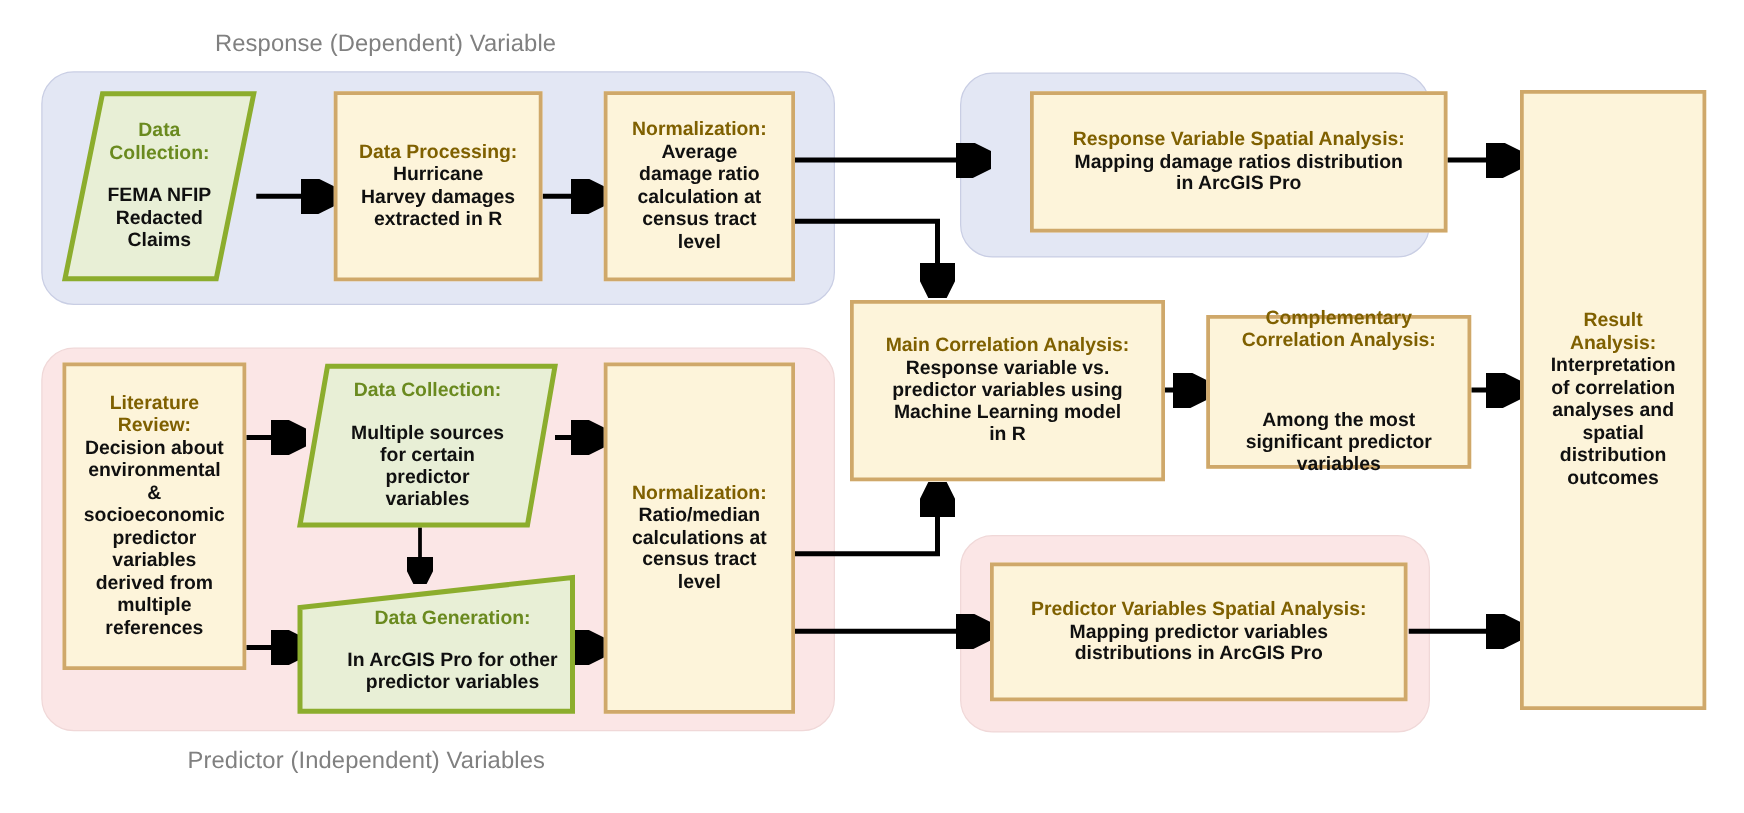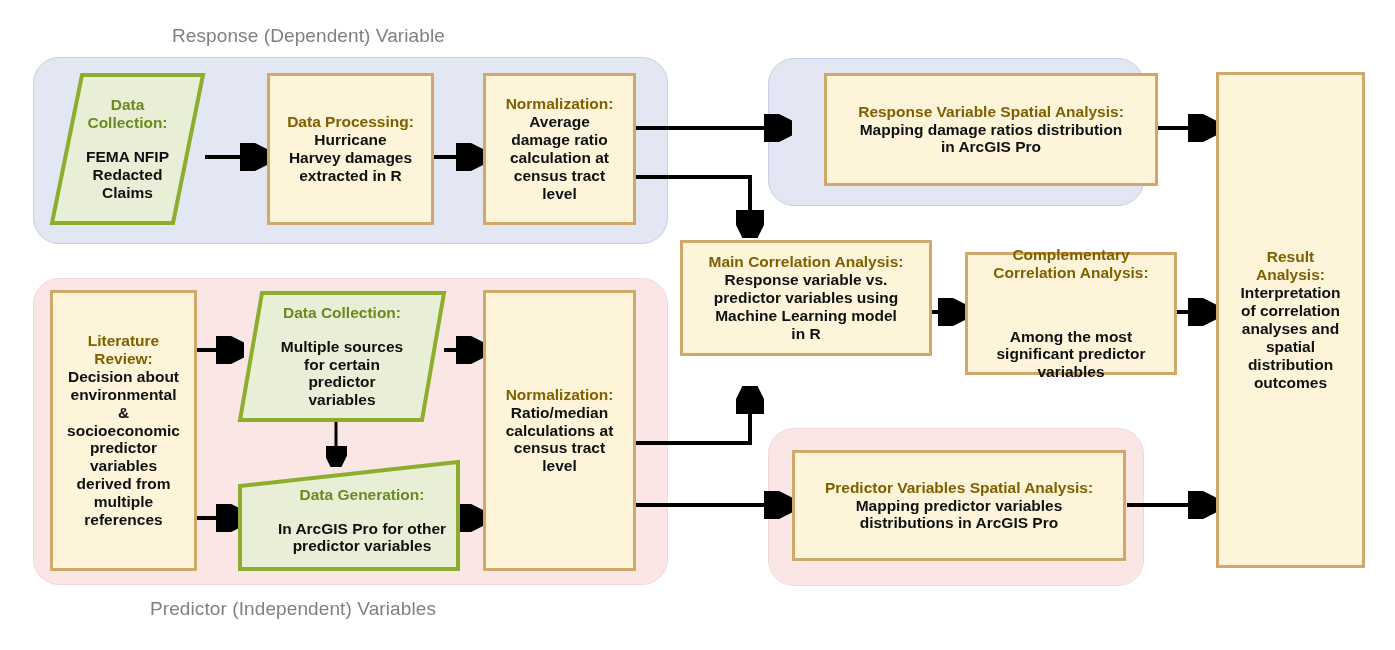--- a/index.html
+++ b/index.html
@@ -134,21 +134,21 @@
 
   <div class="node" style="left:483px;top:73px;width:153px;height:152px;font-size:15.5px;">
     <div class="hd" style="white-space:pre-line;">Normalization:</div>
     <div class="bd" style="white-space:pre-line;">Average
 damage ratio
 calculation at
 census tract
 level</div>
   </div>
 
-  <div class="node" style="left:50px;top:290px;width:147px;height:281px;font-size:15.5px;">
+  <div class="node" style="left:50px;top:290px;width:147px;height:246px;font-size:15.5px;">
     <div class="hd" style="white-space:pre-line;">Literature
 Review:</div>
     <div class="bd" style="white-space:pre-line;">Decision about
 environmental
 &amp;
 socioeconomic
 predictor
 variables
 derived from
 multiple
@@ -186,21 +186,21 @@
 census tract
 level</div>
   </div>
 
   <div class="node" style="left:792px;top:73px;width:334px;height:113px;font-size:15.5px;margin-left:32px;">
     <div class="hd" style="white-space:pre-line;">Response Variable Spatial Analysis:</div>
     <div class="bd" style="white-space:pre-line;">Mapping damage ratios distribution
 in ArcGIS Pro</div>
   </div>
 
-  <div class="node" style="left:680px;top:240px;width:252px;height:116px;font-size:15.5px;">
+  <div class="node" style="left:680px;top:240px;width:252px;height:145px;font-size:15.5px;">
     <div class="hd" style="white-space:pre-line;">Main Correlation Analysis:</div>
     <div class="bd" style="white-space:pre-line;">Response variable vs.
 predictor variables using
 Machine Learning model
 in R</div>
   </div>
 
   <div class="node" style="left:965px;top:252px;width:212px;height:123px;font-size:15.5px;gap:46px;">
     <div class="hd" style="white-space:pre-line;">Complementary
 Correlation Analysis:</div>

